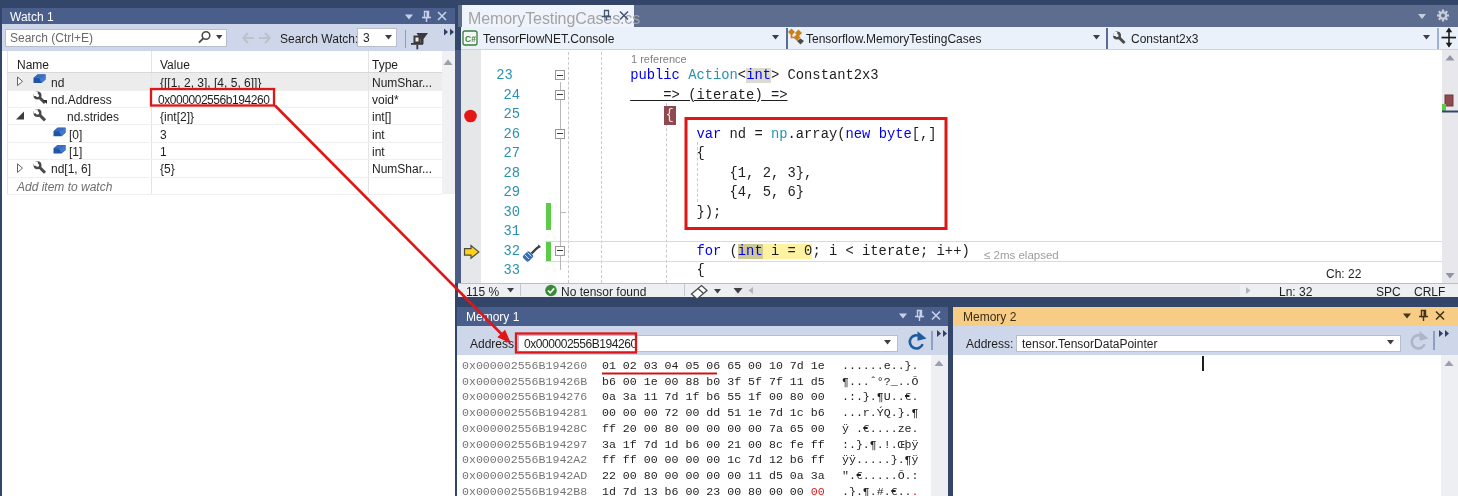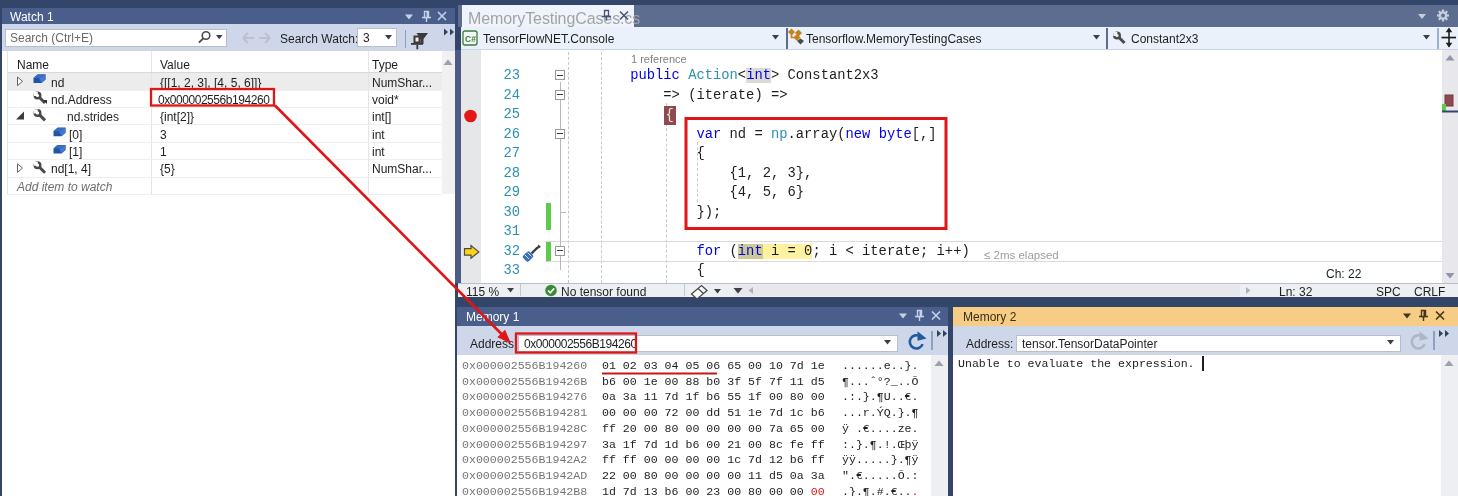--- a/index.html
+++ b/index.html
@@ -50,21 +50,21 @@
 <div class="abs" style="left:372px;top:92.8px;">void*</div>
 <div class="abs" style="left:51px;top:110.2px;padding-left:16px;">nd.strides</div>
 <div class="abs" style="left:160px;top:110.2px;">{int[2]}</div>
 <div class="abs" style="left:372px;top:110.2px;">int[]</div>
 <div class="abs" style="left:69px;top:127.5px;">[0]</div>
 <div class="abs" style="left:160px;top:127.5px;">3</div>
 <div class="abs" style="left:372px;top:127.5px;">int</div>
 <div class="abs" style="left:69px;top:144.9px;">[1]</div>
 <div class="abs" style="left:160px;top:144.9px;">1</div>
 <div class="abs" style="left:372px;top:144.9px;">int</div>
-<div class="abs" style="left:51px;top:162.2px;">nd[1, 4]</div>
+<div class="abs" style="left:51px;top:162.2px;">nd[1, 6]</div>
 <div class="abs" style="left:160px;top:162.2px;">{5}</div>
 <div class="abs" style="left:372px;top:162.2px;">NumShar...</div>
 <div class="abs" style="left:17px;top:179.6px;font-style:italic;color:#6E6E6E;">Add item to watch</div>
 <div class="abs" style="left:442px;top:51px;width:13px;height:143px;background:#F1F1F4;"></div>
 
 <div class="abs" style="left:458px;top:5px;width:1000px;height:22px;background:#5C6D90;"></div>
 <div class="abs" style="left:462px;top:5px;width:172px;height:22px;background:#EFF3FB;"></div>
 <div class="abs" style="left:468px;top:9.5px;color:#a3a3a3;font-size:16px;letter-spacing:-0.1px;">MemoryTestingCases.cs</div>
 <div class="abs" style="left:461px;top:27px;width:997px;height:23px;background:#EBF1FA;border-bottom:1px solid #C9D2E6;box-sizing:border-box;"></div>
 <div class="abs" style="left:786px;top:28px;width:2px;height:21px;background:#5C6D90;"></div>
@@ -95,35 +95,35 @@
 
 <div class="abs" style="left:554.5px;top:70px;width:10px;height:10px;background:#FFFFFF;border:1px solid #989898;box-sizing:border-box;"></div>
 <div class="abs" style="left:556.5px;top:74.5px;width:6px;height:1px;background:#3A3A3A;"></div>
 <div class="abs" style="left:554.5px;top:89.5px;width:10px;height:10px;background:#FFFFFF;border:1px solid #989898;box-sizing:border-box;"></div>
 <div class="abs" style="left:556.5px;top:94px;width:6px;height:1px;background:#3A3A3A;"></div>
 <div class="abs" style="left:554.5px;top:128.5px;width:10px;height:10px;background:#FFFFFF;border:1px solid #989898;box-sizing:border-box;"></div>
 <div class="abs" style="left:556.5px;top:133px;width:6px;height:1px;background:#3A3A3A;"></div>
 <div class="abs" style="left:554.5px;top:245.5px;width:10px;height:10px;background:#FFFFFF;border:1px solid #989898;box-sizing:border-box;"></div>
 <div class="abs" style="left:556.5px;top:250px;width:6px;height:1px;background:#3A3A3A;"></div>
 
-<div class="abs ty" style="left:489px;top:66px;width:31px;text-align:right;">23</div>
+<div class="abs ty" style="left:489px;top:66px;width:31px;text-align:center;">23</div>
 <div class="abs ty" style="left:489px;top:85.5px;width:31px;text-align:right;">24</div>
 <div class="abs ty" style="left:489px;top:105px;width:31px;text-align:right;">25</div>
 <div class="abs ty" style="left:489px;top:124.5px;width:31px;text-align:right;">26</div>
 <div class="abs ty" style="left:489px;top:144px;width:31px;text-align:right;">27</div>
 <div class="abs ty" style="left:489px;top:163.5px;width:31px;text-align:right;">28</div>
 <div class="abs ty" style="left:489px;top:183px;width:31px;text-align:right;">29</div>
 <div class="abs ty" style="left:489px;top:202.5px;width:31px;text-align:right;">30</div>
 <div class="abs ty" style="left:489px;top:222px;width:31px;text-align:right;">31</div>
 <div class="abs ty" style="left:489px;top:241.5px;width:31px;text-align:right;">32</div>
 <div class="abs ty" style="left:489px;top:261px;width:31px;text-align:right;">33</div>
 
 <div class="abs gray" style="left:631px;top:53px;font-family:'Liberation Sans',sans-serif;font-size:11px;line-height:12px;">1 reference</div>
 <pre class="abs" style="left:630.2px;top:66px;"><span class="kw">public</span> <span class="ty">Action</span>&lt;<span class="kw" style="background:#DBDBD1;">int</span>&gt; Constant2x3</pre>
-<pre class="abs" style="left:630.2px;top:85.5px;">    =&gt; (iterate) =&gt;</pre>
+<pre class="abs" style="left:630.2px;top:85.5px;text-decoration:underline;">    =&gt; (iterate) =&gt;</pre>
 <pre class="abs" style="left:663.5px;top:105px;"><span style="background:#8E4A4E;color:#F2E3E3;padding:1.5px 2px 2.5px 2px;">{</span></pre>
 <pre class="abs" style="left:630.2px;top:124.5px;">        <span class="kw">var</span> nd = <span class="ty">np</span>.array(<span class="kw">new</span> <span class="kw">byte</span>[,]</pre>
 <pre class="abs" style="left:630.2px;top:144px;">        {</pre>
 <pre class="abs" style="left:630.2px;top:163.5px;">            {1, 2, 3},</pre>
 <pre class="abs" style="left:630.2px;top:183px;">            {4, 5, 6}</pre>
 <pre class="abs" style="left:630.2px;top:202.5px;">        });</pre>
 <pre class="abs" style="left:630.2px;top:241.5px;">        <span class="kw">for</span> (<span class="kw" style="background:#CEC893;">int</span><span style="background:#FFF3A2;"> i = 0</span>; i &lt; iterate; i++)</pre>
 <pre class="abs" style="left:630.2px;top:261px;">        {</pre>
 <div class="abs" style="left:984px;top:246px;font-family:'Liberation Sans',sans-serif;font-size:11.5px;color:#9E9E9E;">≤ 2ms elapsed</div>
 </div>
@@ -157,21 +157,20 @@
 <div class="abs" style="left:931px;top:355px;width:17px;height:141px;background:#EEEFF3;"></div>
 
 <div class="abs" style="left:953px;top:307px;width:505px;height:189px;background:#FFFFFF;"></div>
 <div class="abs" style="left:953px;top:307px;width:505px;height:19px;background:#F7CC84;"></div>
 <div class="abs" style="left:963px;top:310px;color:#3A2E17;">Memory 2</div>
 <div class="abs" style="left:953px;top:326px;width:505px;height:29px;background:#CED6EA;"></div>
 <div class="abs" style="left:966px;top:336.5px;">Address:</div>
 <div class="abs" style="left:1016px;top:334.5px;width:385px;height:17.5px;background:#FFFFFF;border:1px solid #B9BECC;box-sizing:border-box;"></div>
 <div class="abs" style="left:1022px;top:337px;">tensor.TensorDataPointer</div>
 <div class="abs" style="left:1433px;top:331px;width:1.5px;height:19px;background:#8E9FC4;"></div>
-<div class="abs mono" style="left:958px;top:357px;font-size:11.6px;">Unable to evaluate the expression.</div>
 <div class="abs" style="left:1202px;top:356px;width:1.5px;height:15px;background:#1E1E1E;"></div>
 <div class="abs" style="left:1441px;top:355px;width:17px;height:141px;background:#EEEFF3;"></div>
 
 <svg id="ovl" class="abs" style="left:0;top:0;" width="1458" height="496" viewBox="0 0 1458 496">
 
 <polygon points="405,14.5 413,14.5 409,19.5" fill="#C7D2E8"></polygon>
 <g stroke="#C7D2E8" stroke-width="1.4" fill="none">
 <path d="M424.5 11.5 h4 v6 h-4 z" fill="#C7D2E8"></path>
         <path d="M422 17.5 h9 M426.5 17.5 v4.5"></path>
       </g>

